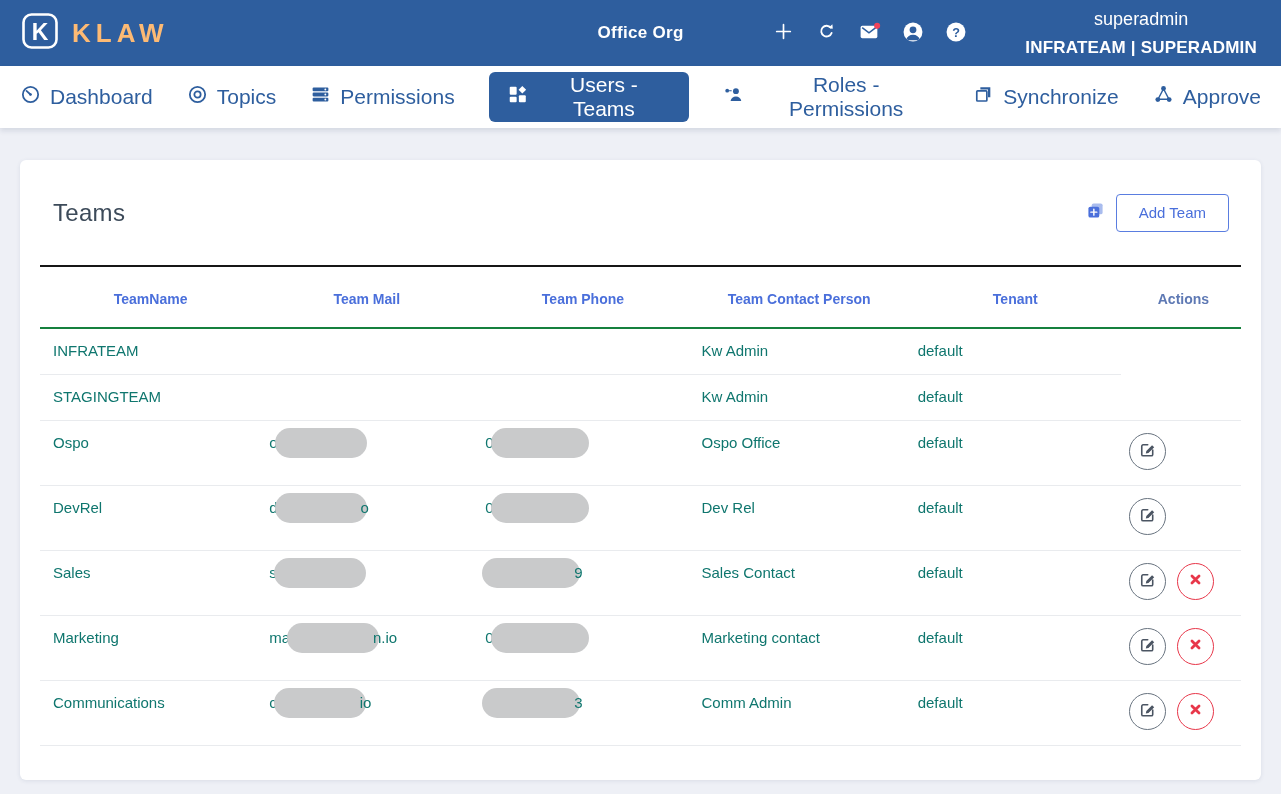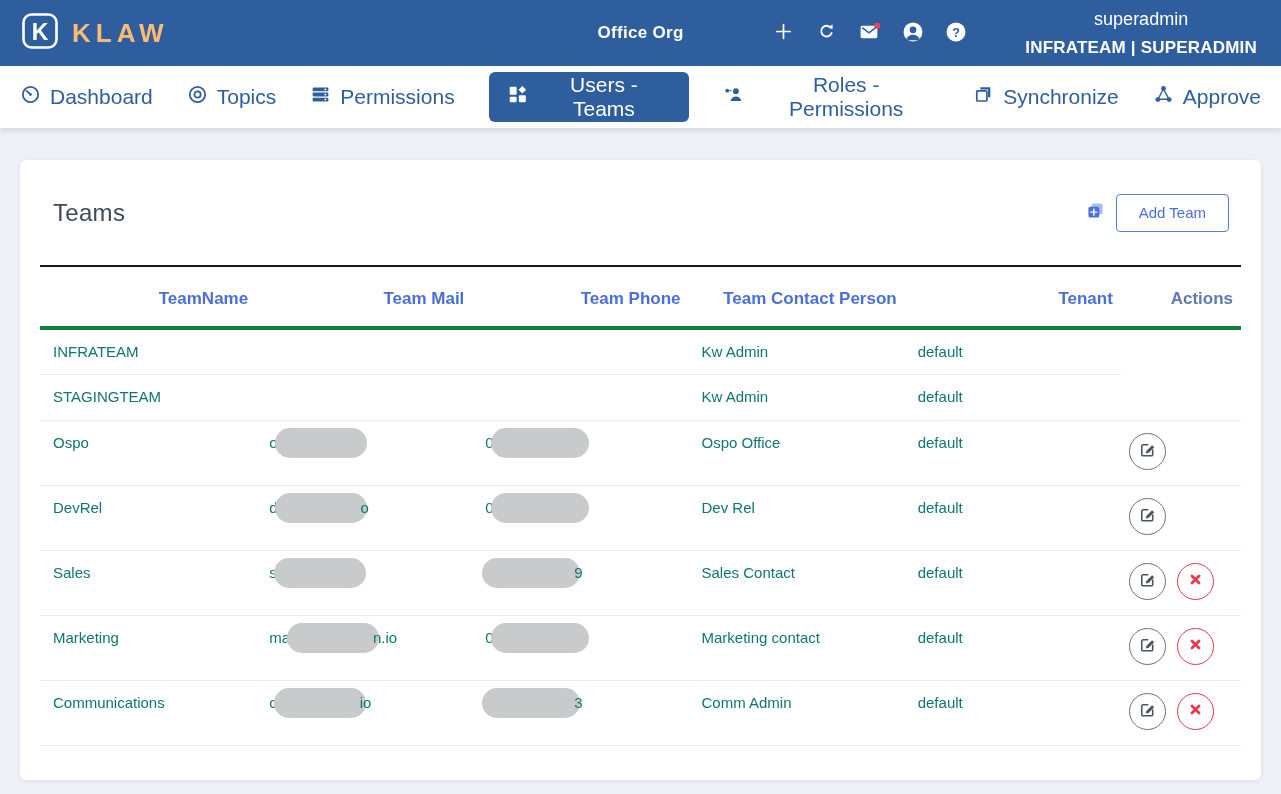--- a/index.html
+++ b/index.html
@@ -92,24 +92,24 @@
 
   
   .teams-table {
     width: calc(100% - 40px);
     margin: 0 20px;
     border-collapse: collapse;
     table-layout: fixed;
   }
   .teams-table { border-top: 2px solid #161616; }
   .teams-table th {
-    height: 62px; text-align: right; vertical-align: middle;
+    height: 62px; text-align: center; vertical-align: middle;
     padding: 4px 8px 0 13px;
-    font-size: 17px; font-weight: 700; color: #4a6fdb;
-    border-bottom: 4px solid #15803d;
+    font-size: 14px; font-weight: 700; color: #4a6fdb;
+    border-bottom: 2px solid #15803d;
   }
   .teams-table th.actions-col { color: #5e79b4; }
   .col-1,.col-2,.col-3,.col-4,.col-5 { width: 18%; }
   .col-6 { width: 10%; }
   .teams-table td {
     vertical-align: top;
     padding: 13px 8px 0 13px;
     font-size: 15px; color: #0f766e;
     border-bottom: 1px solid #e9ebee;
     height: 46px;

